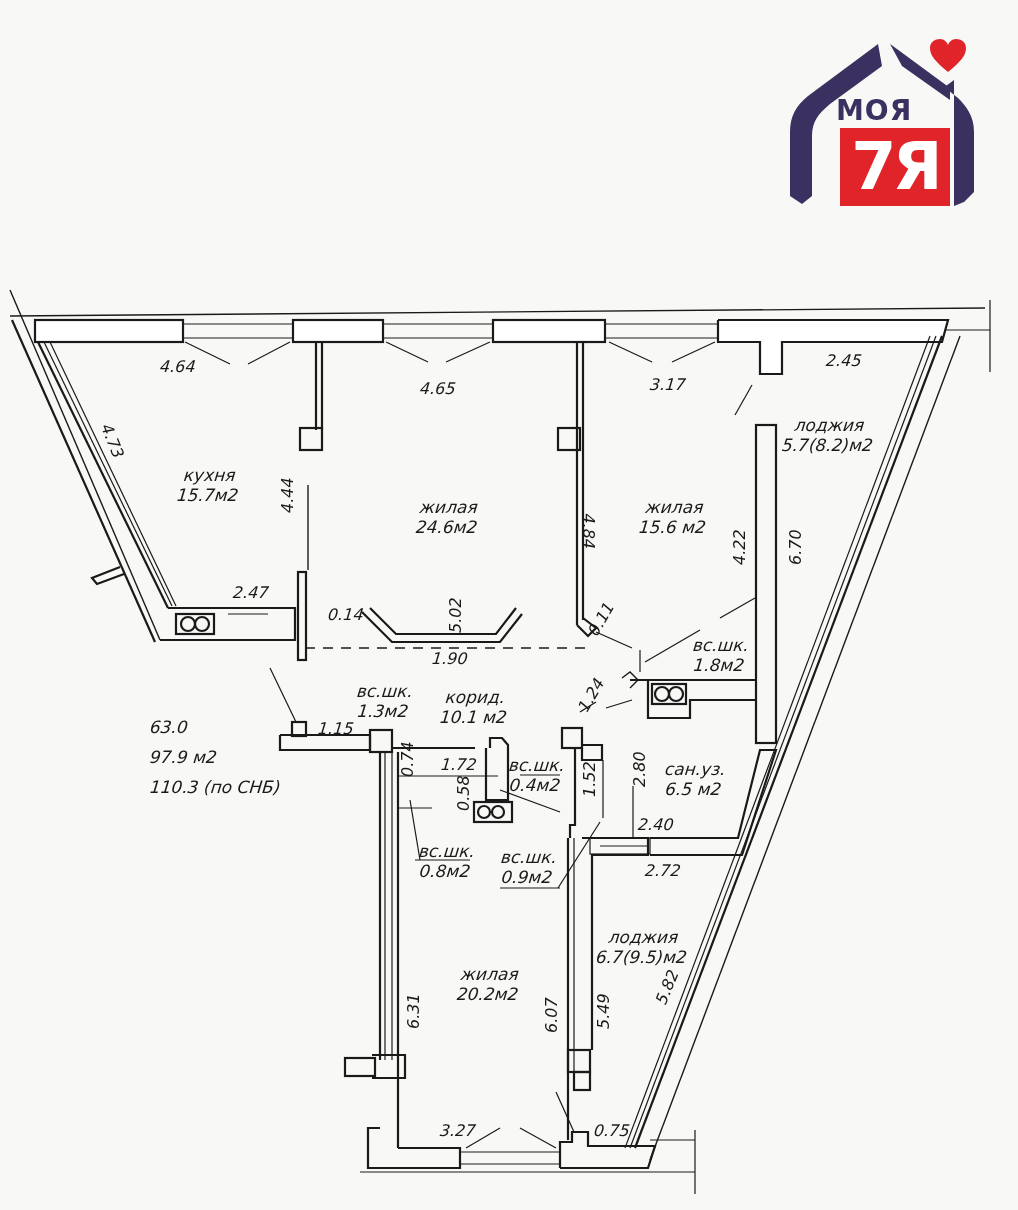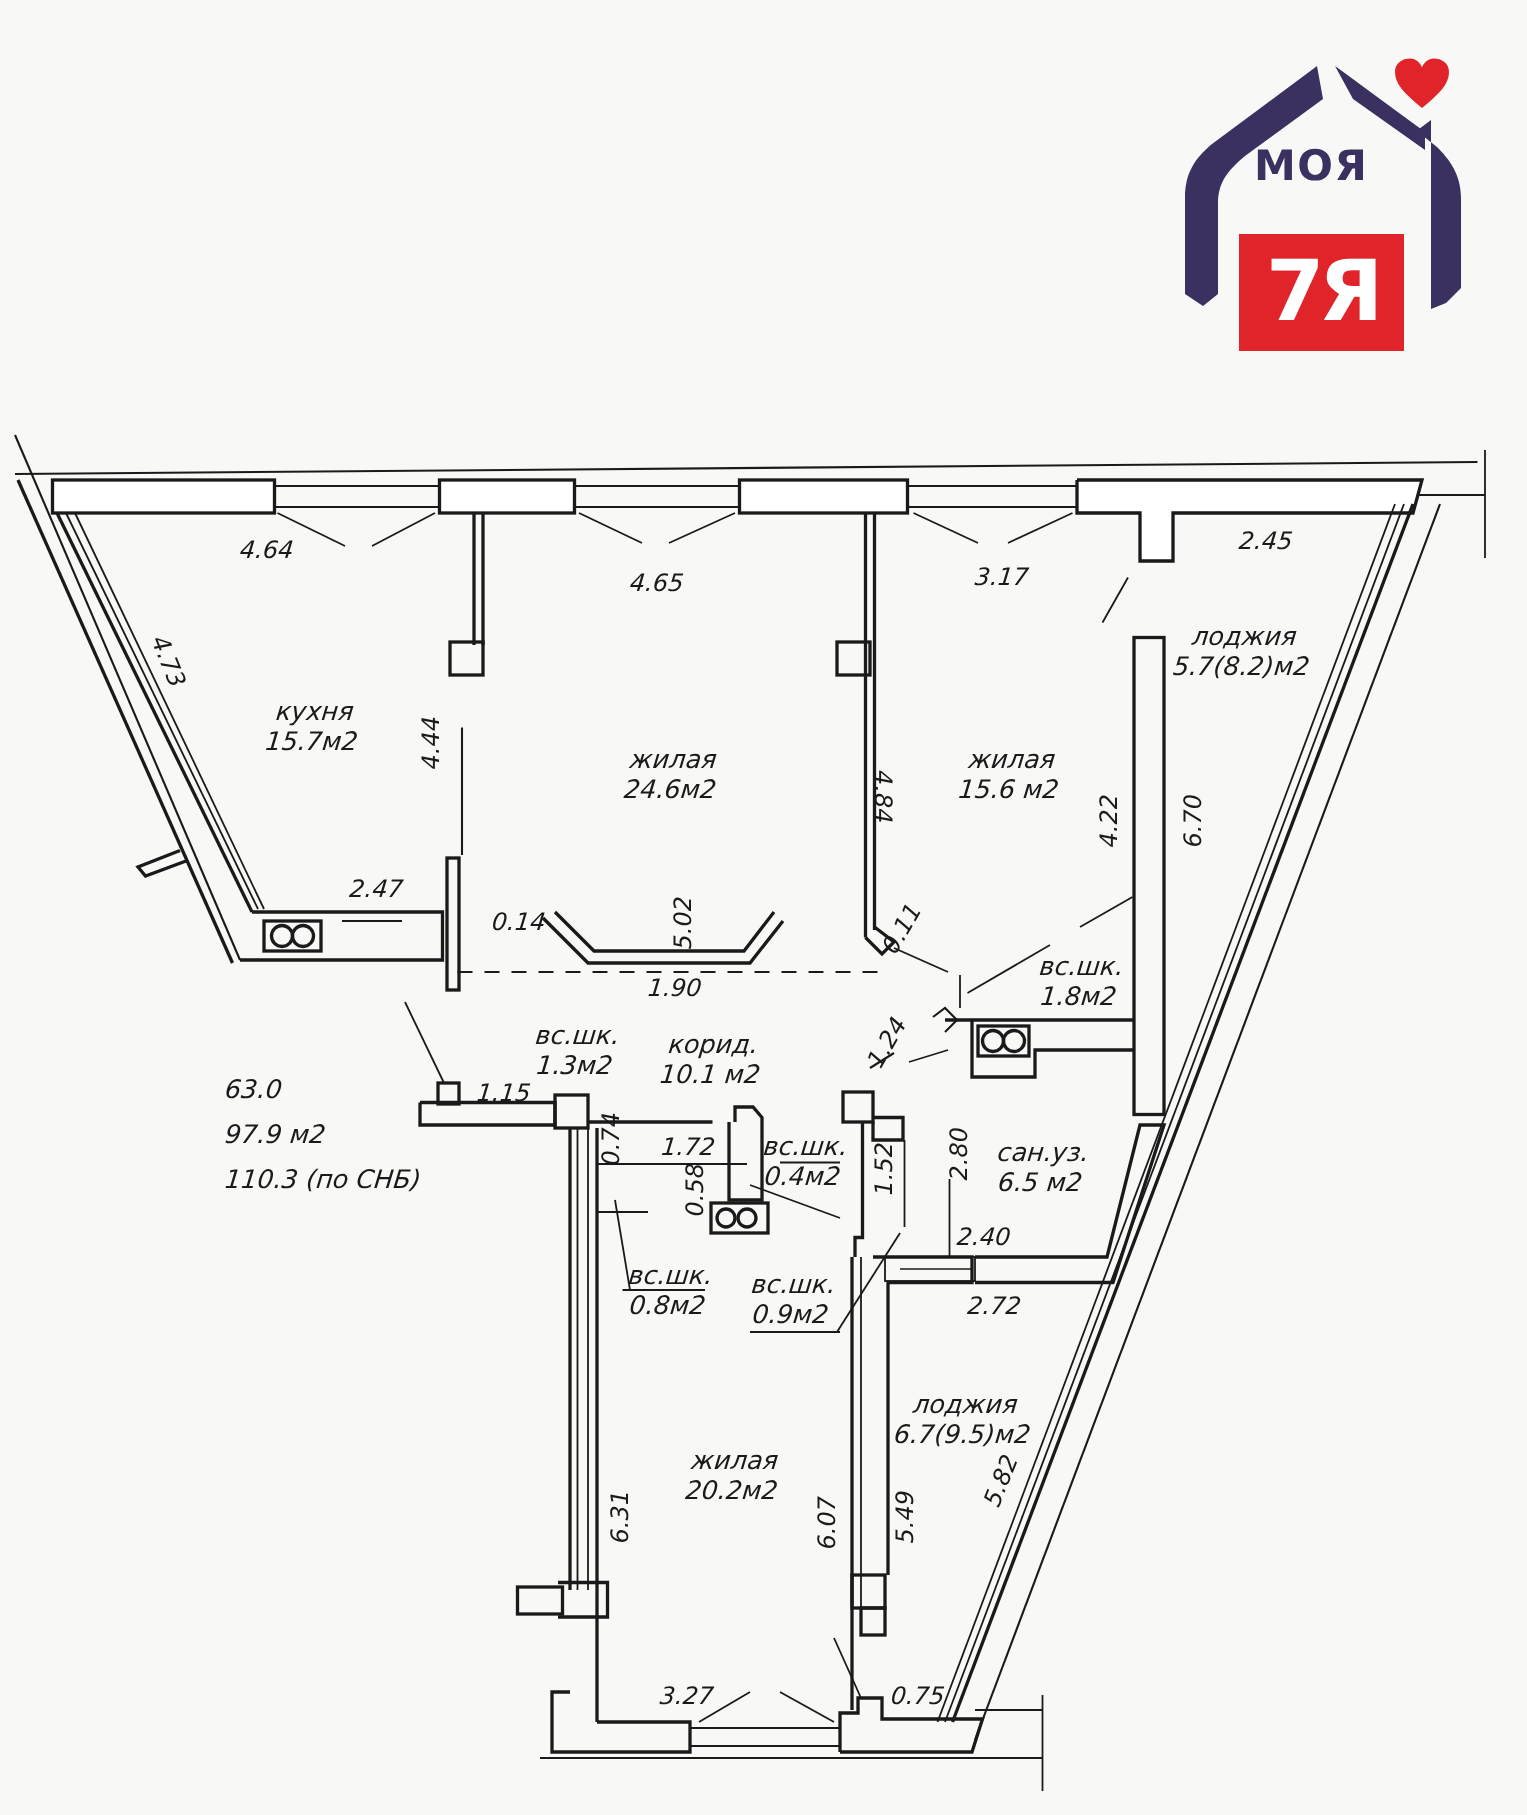--- a/index.html
+++ b/index.html
@@ -4,21 +4,21 @@
 <style>
   html,body{margin:0;padding:0;background:#f7f7f5;}
   #canvas{position:relative;width:1018px;height:1210px;overflow:hidden;background:#f8f8f6;}
   svg{position:absolute;left:0;top:0;}
   .lbl{position:absolute;font-family:"DejaVu Sans",sans-serif;font-style:italic;color:#1a1a1a;font-size:17px;line-height:1.15;white-space:nowrap;transform:skewX(-6deg);}
   .room{text-align:center;}
   .dim{font-size:16px;}
   .rot{transform-origin:center center;}
   .logo{position:absolute;left:778px;top:36px;width:212px;height:172px;}
   .logo-top{position:absolute;left:58px;top:58px;font-family:"DejaVu Sans",sans-serif;font-weight:bold;font-size:28px;color:#3b3160;letter-spacing:1px;}
-  .logo-big{position:absolute;left:48px;top:92px;width:110px;height:78px;background:#e0242a;color:#fff;font-family:"DejaVu Sans",sans-serif;font-weight:bold;font-size:56px;line-height:78px;text-align:center;letter-spacing:-4px;margin-top:28px;}
+  .logo-big{position:absolute;left:62px;top:92px;width:110px;height:78px;background:#e0242a;color:#fff;font-family:"DejaVu Sans",sans-serif;font-weight:bold;font-size:65px;line-height:78px;text-align:center;letter-spacing:-4px;}
 </style>
 </head>
 <body>
 
 <div id="canvas">
 
   <svg width="1018" height="1210" viewBox="0 0 1018 1210">
     <g fill="none" stroke="#1a1a1a" stroke-width="2.2">
 
       <line x1="10" y1="316" x2="985" y2="308" stroke-width="1.4"></line>

